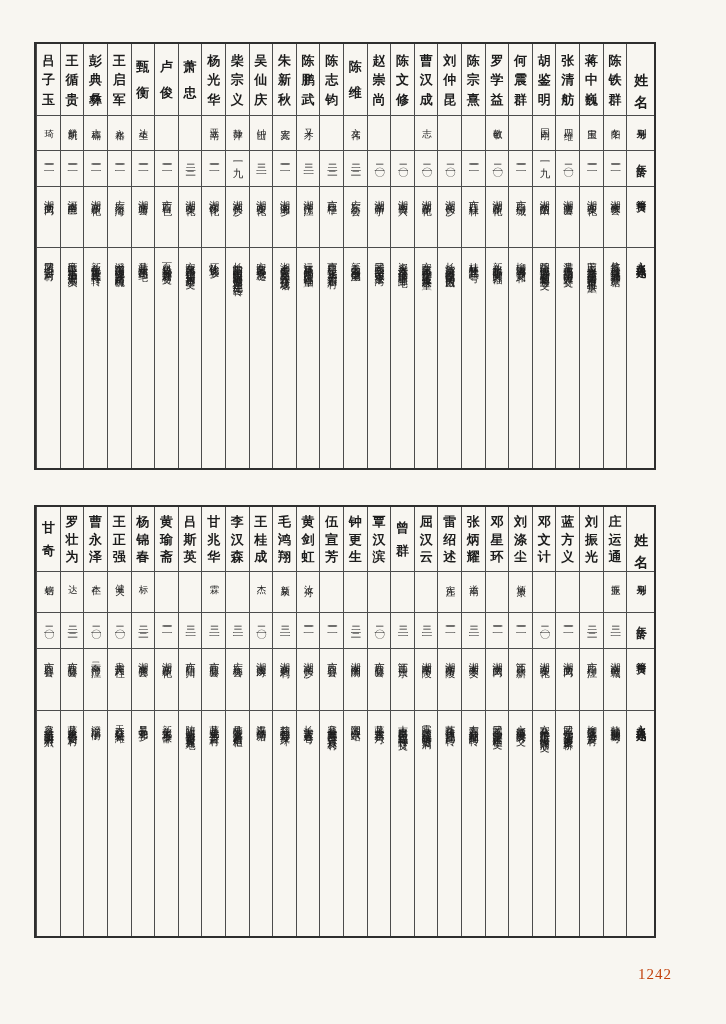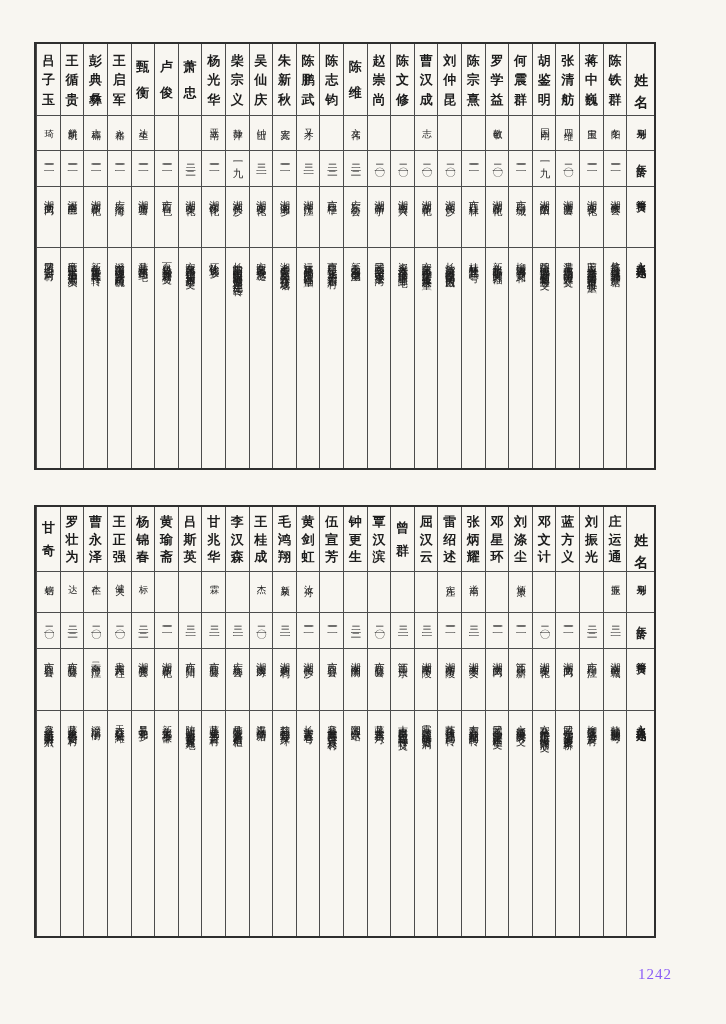--- a/index.html
+++ b/index.html
@@ -62,21 +62,21 @@
   .addr-cell .vtext{font-size:10px;letter-spacing:1.5px;padding-top:6px;white-space:normal;max-height:100%;}
   
   .hdr .vtext{font-weight:bold;}
   .hdr-name{font-size:14px;letter-spacing:22px;padding-top:9px;}
   .hdr-alias{font-size:11px;letter-spacing:6px;padding-top:5px;}
   .hdr-age{font-size:11px;letter-spacing:5px;padding-top:6px;}
   .hdr-native{font-size:12px;letter-spacing:16px;padding-top:9px;}
   .hdr-addr{font-size:13px;letter-spacing:28px;padding-top:16px;}
   .page-number{
     position:absolute;top:966px;left:638px;
-    font-size:15px;letter-spacing:1px;color:#8b5cf6;
+    font-size:15px;letter-spacing:1px;color:#c2410c;
   }
 </style>
 </head>
 <body>
 
 <div class="page">
 
   <div class="register-table t1">
     <div class="col hdr">
       <div class="cell name-cell">

